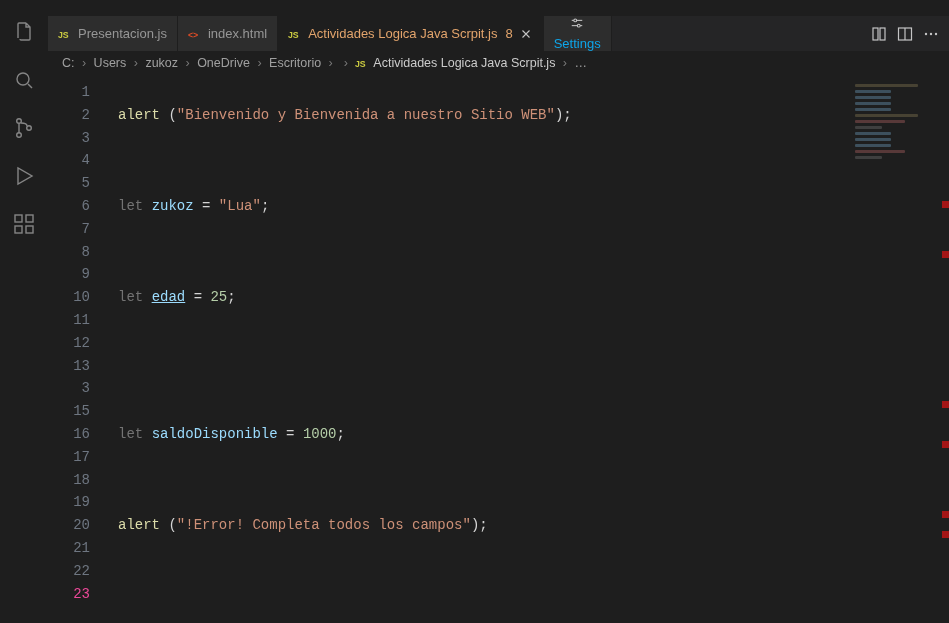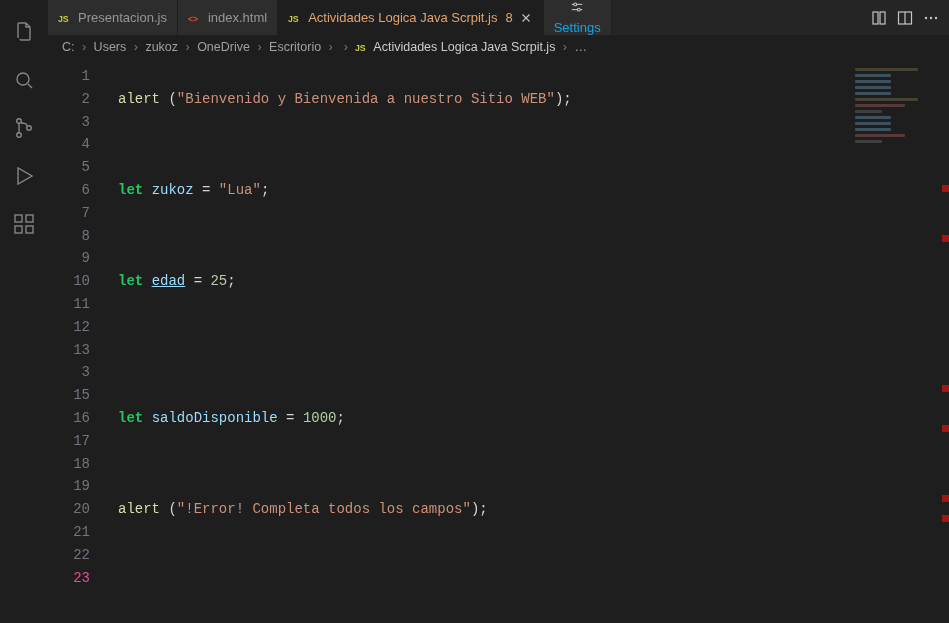--- a/index.html
+++ b/index.html
@@ -29,20 +29,21 @@
   justify-content: center;
   color: #858585;
   cursor: pointer;
 }
 .activity-bar .act-icon svg { width: 24px; height: 24px; }
 .main {
   flex: 1;
   display: flex;
   flex-direction: column;
   min-width: 0;
+  margin-top: 16px;
 }
 .tab-bar {
   height: 35px;
   background: #252526;
   display: flex;
   align-items: stretch;
 }
 .tab {
   display: flex;
   align-items: center;
@@ -115,21 +116,21 @@
   font-size: 14px;
   line-height: 22.8px;
   color: #d4d4d4;
   position: relative;
   white-space: pre;
   padding-top: 6px;
   overflow: hidden;
   padding-left: 12px;
 }
 .code .line { height: 22.8px; position:relative; }
-.kw { color: #22c55e; font-weight: bold; }
+.kw { color: #737373; }
 .fn { color: #dcdcaa; }
 .var { color: #9cdcfe; }
 .str { color: #ce9178; }
 .num { color: #b5cea8; }
 .op { color: #d4d4d4; }
 .punc { color: #d4d4d4; }
 .err {
   text-decoration-line: underline;
   text-decoration-style: wavy;
   text-decoration-color: #f14c4c;

